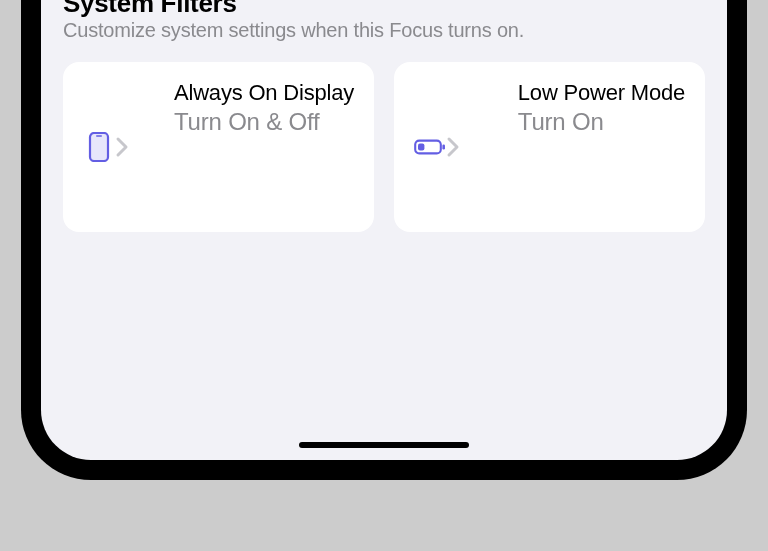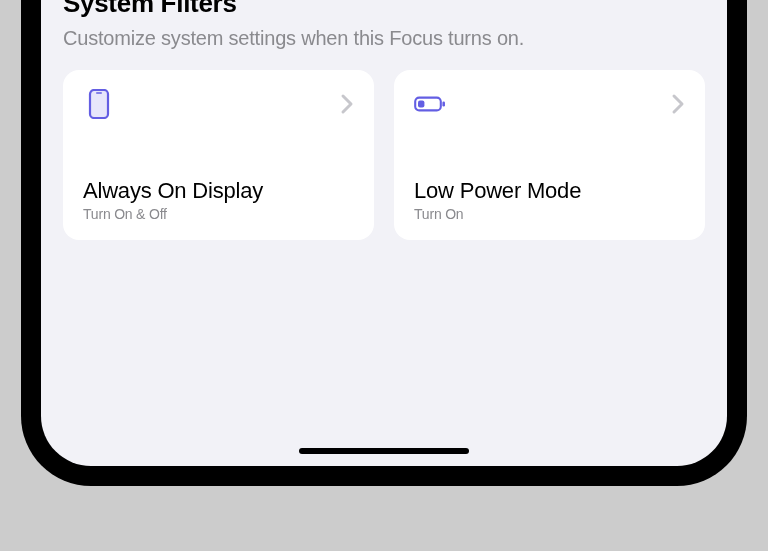--- a/index.html
+++ b/index.html
@@ -33,37 +33,37 @@
   }
   .section-title {
     font-size: 26px;
     font-weight: 700;
     color: #000;
     letter-spacing: -0.3px;
   }
   .section-sub {
     font-size: 20px;
     color: #8a8a8e;
-    margin-top: 8px;
+    margin-top: 0;
     letter-spacing: -0.2px;
   }
   .grid {
     display: grid;
     grid-template-columns: 1fr 1fr;
     gap: 16px 20px;
     margin-top: 20px;
   }
   .card {
     background: #fff;
     border-radius: 16px;
     padding: 18px 20px 18px 20px;
     position: relative;
     min-height: 170px;
     display: flex;
-    flex-direction: column;
+    flex-direction: row;
     justify-content: space-between;
     cursor: pointer;
   }
   .card-top {
     display: flex;
     align-items: center;
     justify-content: space-between;
   }
   .icon-box {
     width: 32px;
@@ -73,21 +73,21 @@
     justify-content: center;
   }
   .chevron svg { display: block; }
   .card-title {
     font-size: 22px;
     font-weight: 400;
     color: #000;
     letter-spacing: -0.2px;
   }
   .card-sub {
-    font-size: 14px;
+    font-size: 24px;
     color: #8a8a8e;
     margin-top: 2px;
     letter-spacing: -0.2px;
   }
   .home-indicator {
     position: absolute;
     left: 50%;
     transform: translateX(-50%);
     bottom: 12px;
     width: 170px;

